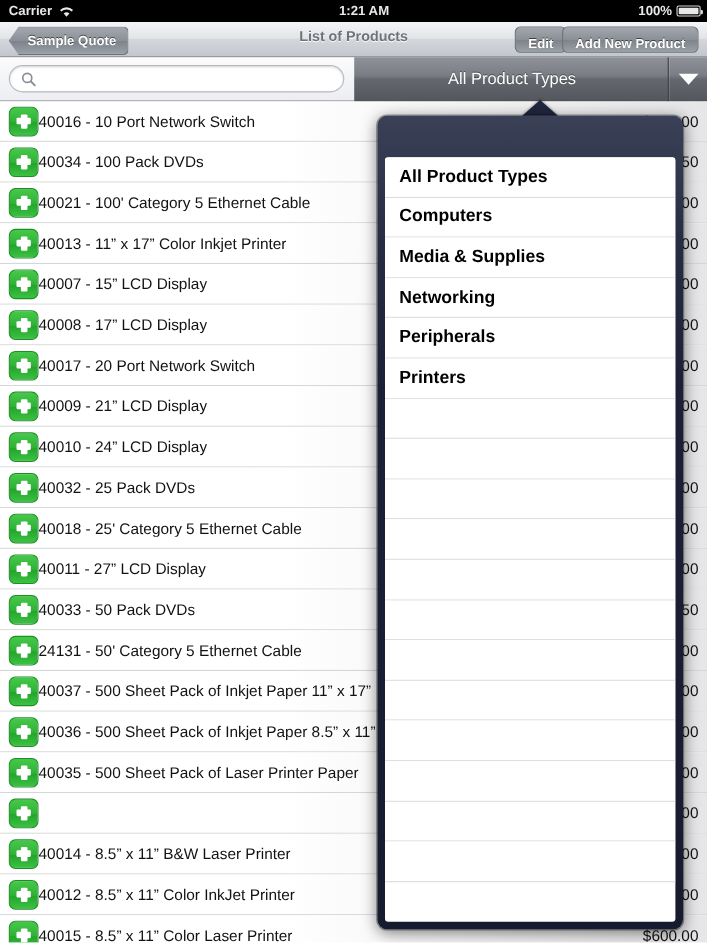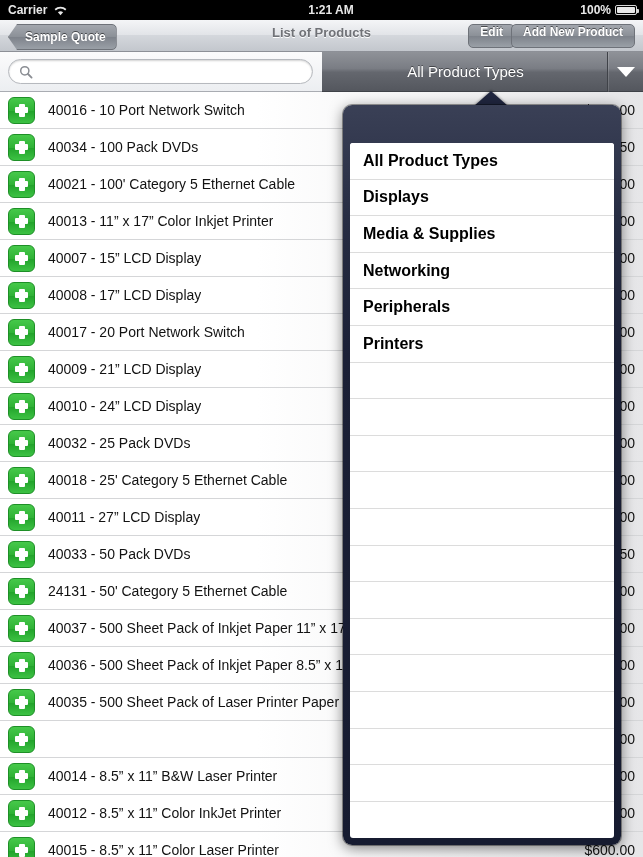--- a/index.html
+++ b/index.html
@@ -122,21 +122,21 @@
     box-sizing: border-box;
     -webkit-clip-path: polygon(0% 50%, 9px 0%, 100% 0%, 100% 100%, 9px 100%);
     clip-path: polygon(0% 50%, 9px 0%, 100% 0%, 100% 100%, 9px 100%);
     cursor: pointer;
   }
   .nav-btn {
     position: absolute;
     top: 4px;
     height: 24px;
     display: flex;
-    align-items: flex-start;
+    align-items: flex-end;
     padding: 0 11px;
     font-size: 12px;
     font-weight: bold;
     color: #ffffff;
     text-shadow: 0 -1px 0 rgba(0,0,0,.55);
     background: linear-gradient(to bottom, #a3a7ae 0%, #8b9097 50%, #7e838b 52%, #9aa0a7 100%);
     border: 1px solid #6e7279;
     border-radius: 5px;
     box-sizing: border-box;
     cursor: pointer;
@@ -261,21 +261,20 @@
     left: 50%; top: 6px;
     margin-left: -3px;
     width: 6px; height: 13px;
   }
   .add-icon::after {
     top: 50%; left: 6px;
     margin-top: -3px;
     height: 6px; width: 13px;
   }
   .product-name {
-    margin-left: 13px;
     font-size: 14px;
     color: #121212;
     white-space: nowrap;
     overflow: hidden;
   }
   .product-price {
     position: absolute;
     right: 8px;
     font-size: 14px;
     color: #121212;
@@ -491,21 +490,21 @@
         <div class="product-name">40015 - 8.5” x 11” Color Laser Printer</div>
         <div class="product-price">$600.00</div>
       </div>
     </div>
 
   <div id="popover">
     <div id="popover-arrow"></div>
     <div id="popover-frame">
       <div id="popover-content">
           <div class="popover-item">All Product Types</div>
-          <div class="popover-item">Displays</div>
+          <div class="popover-item">Computers</div>
           <div class="popover-item">Media &amp; Supplies</div>
           <div class="popover-item">Networking</div>
           <div class="popover-item">Peripherals</div>
           <div class="popover-item">Printers</div>
           <div class="popover-item"></div>
           <div class="popover-item"></div>
           <div class="popover-item"></div>
           <div class="popover-item"></div>
           <div class="popover-item"></div>
           <div class="popover-item"></div>

